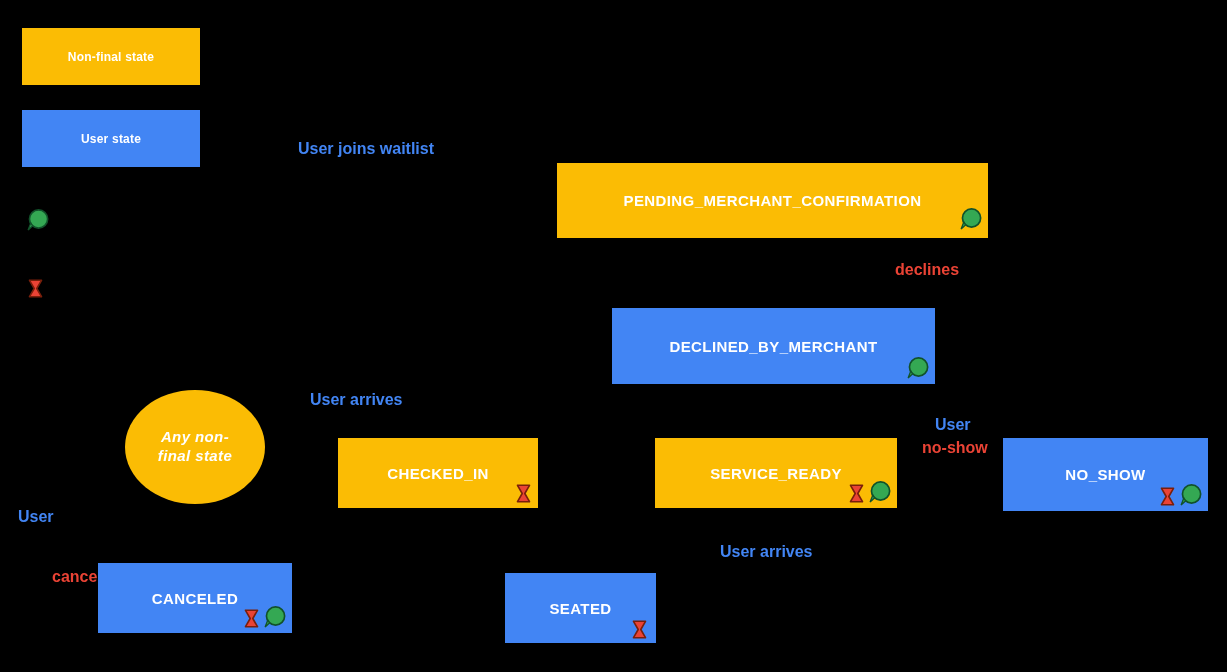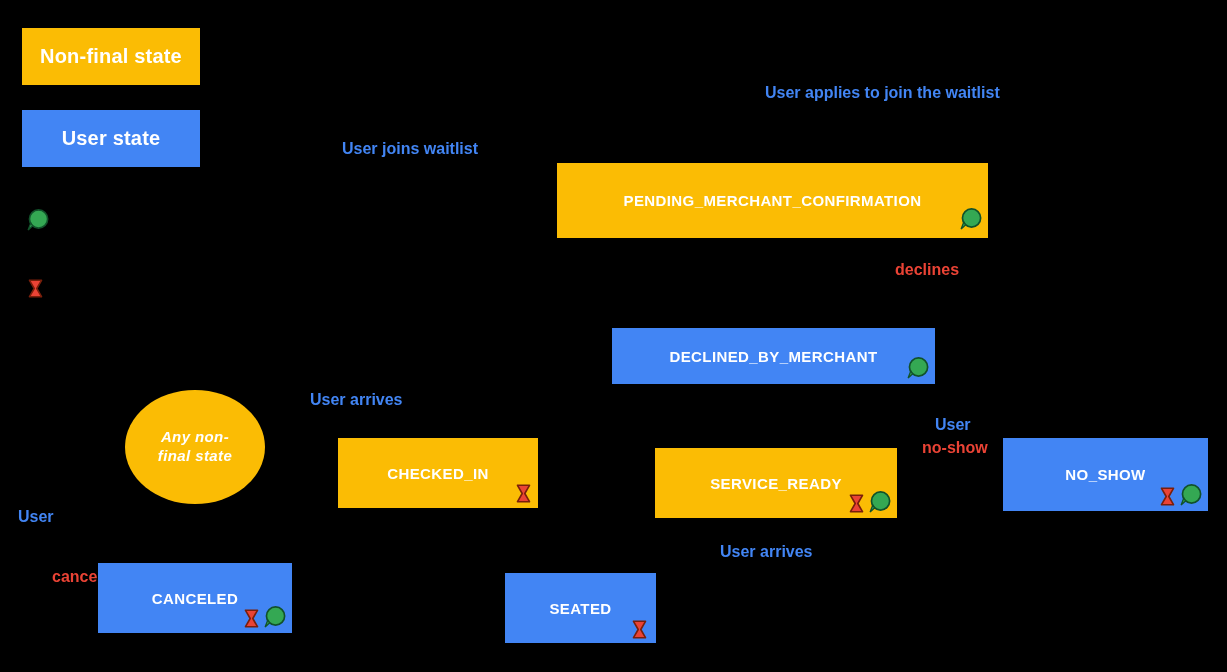--- a/index.html
+++ b/index.html
@@ -23,21 +23,21 @@
     color: #ffffff;
     font-weight: bold;
     font-size: 15px;
     letter-spacing: 0.4px;
     text-align: center;
     box-sizing: border-box;
   }
   .nonfinal { background: #FBBC04; }
   .final    { background: #4285F4; }
   .circle   { border-radius: 50%; }
-  .legendbox { font-size: 20px; letter-spacing: 0.2px; }
+  .legendbox { font-size: 12px; letter-spacing: 0.2px; }
   .ann {
     position: absolute;
     font-weight: bold;
     font-size: 16px;
     white-space: nowrap;
   }
   .ann-blue { color: #4285F4; }
   .ann-red  { color: #EA4335; }
   .icons {
     position: absolute;
@@ -83,36 +83,35 @@
     <span>User state</span>
   </div>
   <svg class="ic" viewBox="0 0 22 22" width="23" height="23" style="position:absolute; left:26px; top:208px;">
       <use href="#def-bubble"></use>
     </svg>
   <svg class="ic" viewBox="0 0 16 19" width="17" height="19" style="position:absolute; left:27px; top:279px;">
       <use href="#def-hourglass"></use>
     </svg>
 
 
-  <span class="ann ann-blue" style="left:765px; top:84px;">User applies to join the waitlist</span>
-  <span class="ann ann-blue" style="left:298px; top:140px;margin-left:44px;">User joins waitlist</span>
+  <span class="ann ann-blue" style="left:298px; top:140px;">User joins waitlist</span>
 
   <div class="state nonfinal" style="left:557px; top:163px; width:431px; height:75px;">
     <span>PENDING_MERCHANT_CONFIRMATION</span>
     <span class="icons" style="right:6px; bottom:8px;">
       <svg class="ic" viewBox="0 0 22 22" width="23" height="23">
           <use href="#def-bubble"></use>
         </svg>
     </span>
   </div>
 
   <span class="ann ann-red" style="left:895px; top:261px;">declines</span>
 
 
-  <div class="state final" style="left:612px; top:308px; width:323px; height:56px;margin-top:20px;">
+  <div class="state final" style="left:612px; top:308px; width:323px; height:76px;">
     <span>DECLINED_BY_MERCHANT</span>
     <span class="icons">
       <svg class="ic" viewBox="0 0 22 22" width="23" height="23">
           <use href="#def-bubble"></use>
         </svg>
     </span>
   </div>
 
   <span class="ann ann-blue" style="left:310px; top:391px;">User arrives</span>
 
@@ -122,21 +121,21 @@
 
   <div class="state nonfinal" style="left:338px; top:438px; width:200px; height:70px;">
     <span>CHECKED_IN</span>
     <span class="icons">
       <svg class="ic" viewBox="0 0 16 19" width="17" height="19">
           <use href="#def-hourglass"></use>
         </svg>
     </span>
   </div>
 
-  <div class="state nonfinal" style="left:655px; top:448px; width:242px; height:70px;">
+  <div class="state nonfinal" style="left:655px; top:438px; width:242px; height:70px;">
     <span>SERVICE_READY</span>
     <span class="icons">
       <svg class="ic" viewBox="0 0 16 19" width="17" height="19">
           <use href="#def-hourglass"></use>
         </svg>
       <svg class="ic" viewBox="0 0 22 22" width="23" height="23">
           <use href="#def-bubble"></use>
         </svg>
     </span>
   </div>

